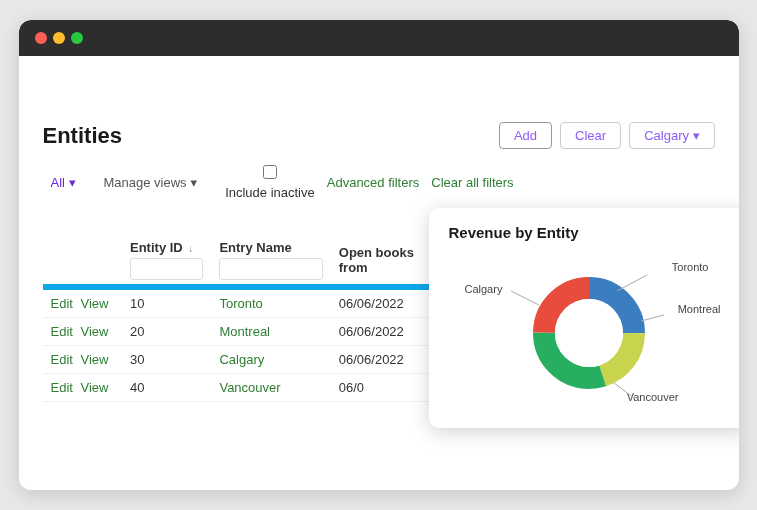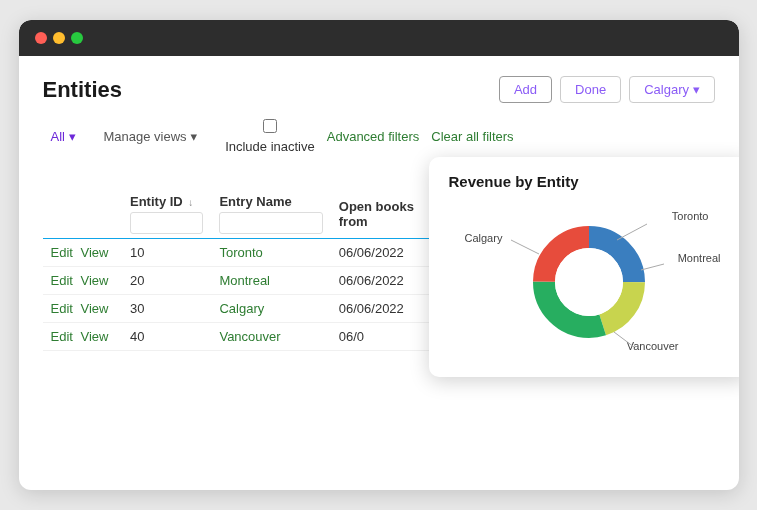--- a/index.html
+++ b/index.html
@@ -39,20 +39,21 @@
       width: 12px;
       height: 12px;
       border-radius: 50%;
     }
     .dot-red { background: #ff5f56; }
     .dot-yellow { background: #ffbd2e; }
     .dot-green { background: #27c93f; }
     .content {
       padding: 20px 24px 16px;
       position: relative;
+      margin-top: 46px;
     }
     .page-header {
       display: flex;
       align-items: center;
       justify-content: space-between;
       margin-bottom: 16px;
     }
     .page-title {
       font-size: 22px;
       font-weight: 700;
@@ -142,21 +143,21 @@
     table {
       width: 100%;
       border-collapse: collapse;
     }
     thead th {
       text-align: left;
       font-size: 13px;
       font-weight: 600;
       color: #333;
       padding: 6px 8px 4px;
-      border-bottom: 1px solid #0ea5e9;
+      border-bottom: 6px solid #0ea5e9;
     }
     .sort-icon {
       font-size: 10px;
       color: #888;
       margin-left: 2px;
     }
     .search-input {
       width: 100%;
       border: 1px solid #ddd;
       border-radius: 3px;
@@ -242,21 +243,21 @@
       <div class="dot dot-green"></div>
     </div>
   </div>
 
   <div class="content">
 
     <div class="page-header">
       <h1 class="page-title">Entities</h1>
       <div class="header-actions">
         <button class="btn btn-primary">Add</button>
-        <button class="btn">Done</button>
+        <button class="btn">Clear</button>
         <button class="btn btn-export">
           <span>Calgary</span>
           <span>▾</span>
         </button>
       </div>
     </div>
 
     <div class="toolbar">
       <button class="filter-btn">
         <span>All</span>

